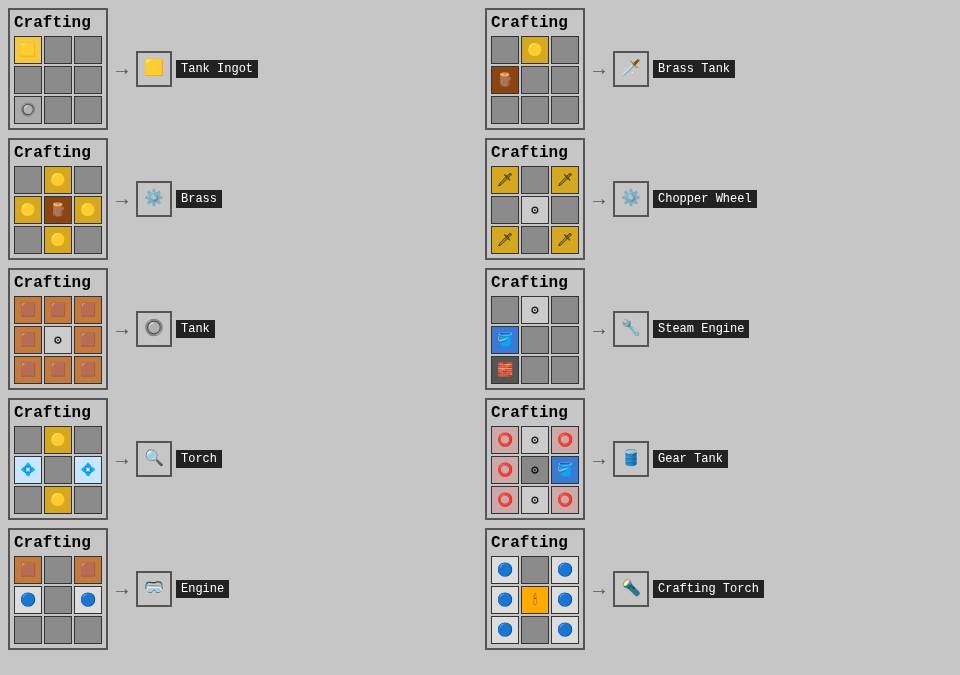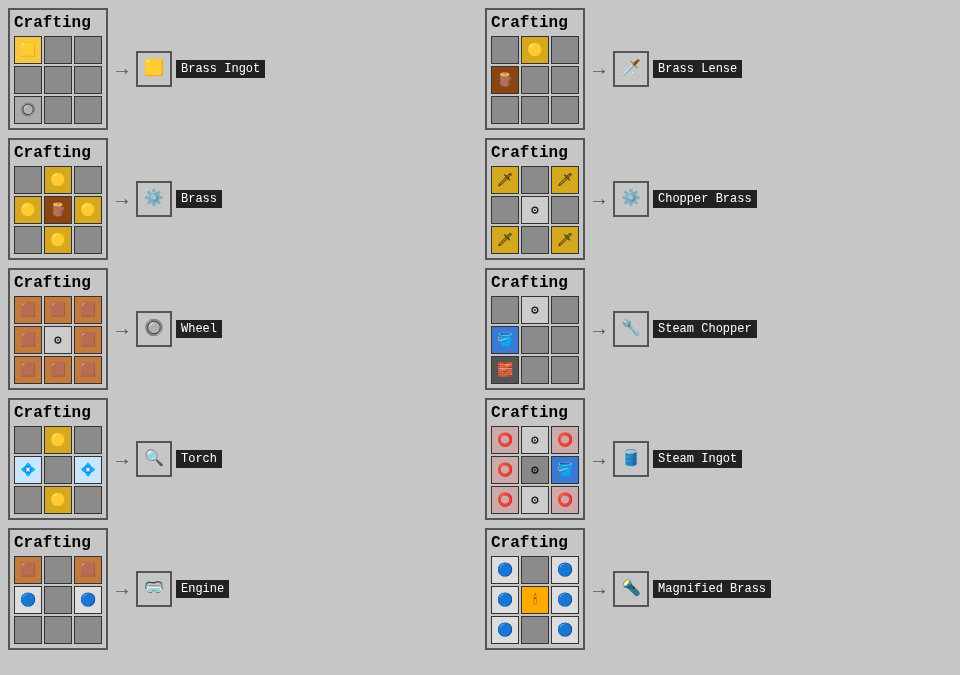--- a/index.html
+++ b/index.html
@@ -140,21 +140,21 @@
             <div class="cell" style="background:#8b8b8b;">
         <span class="item-emoji" style="font-size:13px;"></span>
       </div>
         </div>
       </div>
       <div class="arrow">→</div>
       <div class="result-label-group">
         <div class="result-box">
           <span class="item-emoji">🟨</span>
         </div>
-        <div class="item-label">Brass Ingot</div>
+        <div class="item-label">Tank Ingot</div>
       </div>
     </div>
 
     <div class="recipe-row">
       <div class="crafting-panel">
         <div class="crafting-label">Crafting</div>
         <div class="grid-3x3">
           <div class="cell" style="background:#8b8b8b;">
         <span class="item-emoji" style="font-size:13px;"></span>
       </div>
@@ -224,21 +224,21 @@
             <div class="cell" style="background:#c47a3c;">
         <span class="item-emoji" style="font-size:13px;">🟫</span>
       </div>
         </div>
       </div>
       <div class="arrow">→</div>
       <div class="result-label-group">
         <div class="result-box">
           <span class="item-emoji">🔘</span>
         </div>
-        <div class="item-label">Wheel</div>
+        <div class="item-label">Tank</div>
       </div>
     </div>
 
     <div class="recipe-row">
       <div class="crafting-panel">
         <div class="crafting-label">Crafting</div>
         <div class="grid-3x3">
           <div class="cell" style="background:#8b8b8b;">
         <span class="item-emoji" style="font-size:13px;"></span>
       </div>
@@ -351,21 +351,21 @@
             <div class="cell" style="background:#8b8b8b;">
         <span class="item-emoji" style="font-size:13px;"></span>
       </div>
         </div>
       </div>
       <div class="arrow">→</div>
       <div class="result-label-group">
         <div class="result-box">
           <span class="item-emoji">🗡️</span>
         </div>
-        <div class="item-label">Brass Lense</div>
+        <div class="item-label">Brass Tank</div>
       </div>
     </div>
 
     <div class="recipe-row">
       <div class="crafting-panel">
         <div class="crafting-label">Crafting</div>
         <div class="grid-3x3">
           <div class="cell" style="background:#d4a820;">
         <span class="item-emoji" style="font-size:13px;">🗡</span>
       </div>
@@ -393,21 +393,21 @@
             <div class="cell" style="background:#d4a820;">
         <span class="item-emoji" style="font-size:13px;">🗡</span>
       </div>
         </div>
       </div>
       <div class="arrow">→</div>
       <div class="result-label-group">
         <div class="result-box">
           <span class="item-emoji">⚙️</span>
         </div>
-        <div class="item-label">Chopper Brass</div>
+        <div class="item-label">Chopper Wheel</div>
       </div>
     </div>
 
     <div class="recipe-row">
       <div class="crafting-panel">
         <div class="crafting-label">Crafting</div>
         <div class="grid-3x3">
           <div class="cell" style="background:#8b8b8b;">
         <span class="item-emoji" style="font-size:13px;"></span>
       </div>
@@ -435,21 +435,21 @@
             <div class="cell" style="background:#8b8b8b;">
         <span class="item-emoji" style="font-size:13px;"></span>
       </div>
         </div>
       </div>
       <div class="arrow">→</div>
       <div class="result-label-group">
         <div class="result-box">
           <span class="item-emoji">🔧</span>
         </div>
-        <div class="item-label">Steam Chopper</div>
+        <div class="item-label">Steam Engine</div>
       </div>
     </div>
 
     <div class="recipe-row">
       <div class="crafting-panel">
         <div class="crafting-label">Crafting</div>
         <div class="grid-3x3">
           <div class="cell" style="background:#ccaaaa;">
         <span class="item-emoji" style="font-size:13px;">⭕</span>
       </div>
@@ -477,21 +477,21 @@
             <div class="cell" style="background:#ccaaaa;">
         <span class="item-emoji" style="font-size:13px;">⭕</span>
       </div>
         </div>
       </div>
       <div class="arrow">→</div>
       <div class="result-label-group">
         <div class="result-box">
           <span class="item-emoji">🛢️</span>
         </div>
-        <div class="item-label">Steam Ingot</div>
+        <div class="item-label">Gear Tank</div>
       </div>
     </div>
 
     <div class="recipe-row">
       <div class="crafting-panel">
         <div class="crafting-label">Crafting</div>
         <div class="grid-3x3">
           <div class="cell" style="background:#dddddd;">
         <span class="item-emoji" style="font-size:13px;">🔵</span>
       </div>
@@ -519,17 +519,17 @@
             <div class="cell" style="background:#dddddd;">
         <span class="item-emoji" style="font-size:13px;">🔵</span>
       </div>
         </div>
       </div>
       <div class="arrow">→</div>
       <div class="result-label-group">
         <div class="result-box">
           <span class="item-emoji">🔦</span>
         </div>
-        <div class="item-label">Magnified Brass</div>
+        <div class="item-label">Crafting Torch</div>
       </div>
     </div>
   </div>
 </div>
 
 </body></html>

